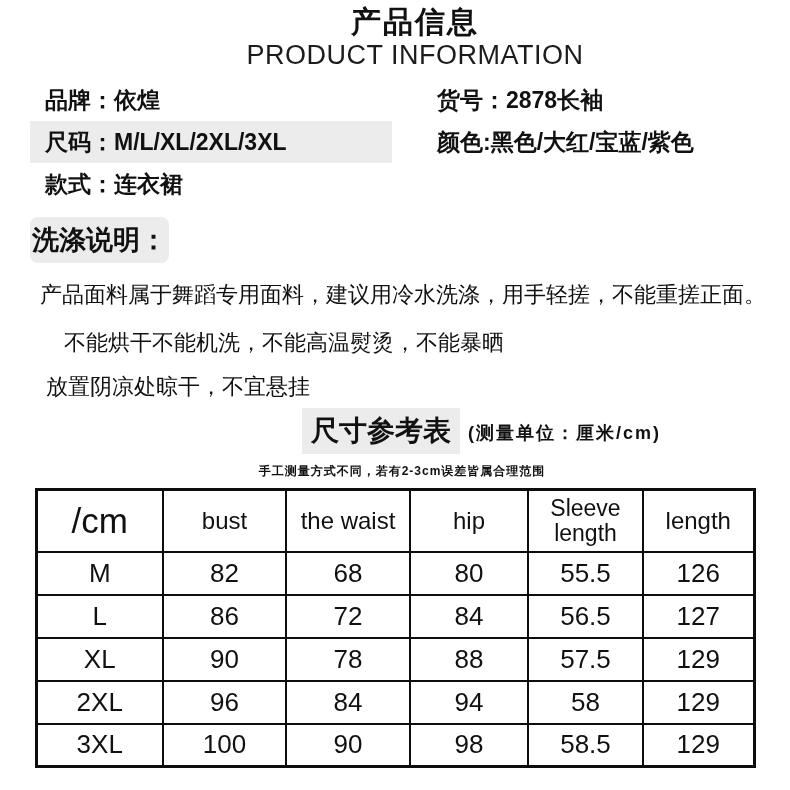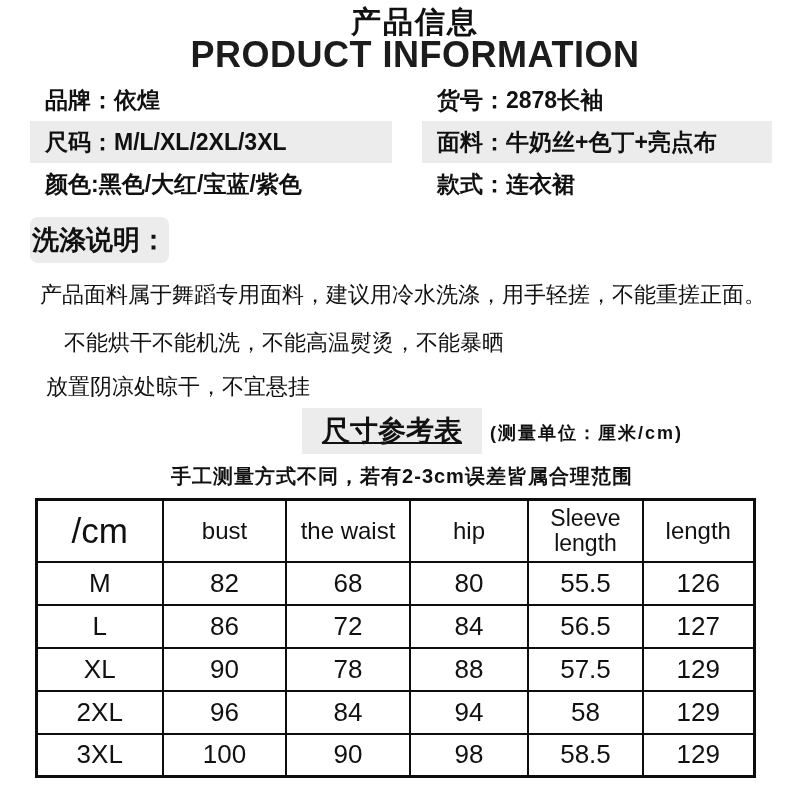--- a/index.html
+++ b/index.html
@@ -7,21 +7,21 @@
   body {
     width: 790px; height: 790px;
     font-family: "Liberation Sans", "DejaVu Sans", sans-serif;
     color: #111;
   }
   .page { width: 790px; height: 790px; overflow: hidden; background: #fff; }
 
   
   .hdr { text-align: center; padding-top: 6px; padding-left: 40px; }
   .title-cn { font-size: 30px; line-height: 32px; font-weight: 700; letter-spacing: 2px; }
-  .title-en { font-size: 36px; line-height: 28px; font-weight: 700; letter-spacing: 0.5px; margin-top: 3px; color: #1c1c1c; }
+  .title-en { font-size: 27px; line-height: 28px; font-weight: 400; letter-spacing: 0.5px; margin-top: 3px; color: #1c1c1c; }
 
   
   .info-grid {
     display: grid;
     grid-template-columns: 362px 350px;
     column-gap: 30px;
     margin: 10px 33px 0 30px;
   }
   .info-cell {
     display: flex; align-items: center;
@@ -47,34 +47,33 @@
   .wash-line.l3 { margin: 16px 0 0 46px; }
 
   
   .size-heading-row {
     display: flex; align-items: flex-end;
     margin: 8px 0 0 302px;
   }
   .size-heading {
     background: #ececec;
     font-size: 28px; line-height: 34px; font-weight: 700;
-    padding: 6px 20px;
-    text-decoration: underline;
+    padding: 6px 9px;
   }
   .size-unit {
     font-size: 18px; font-weight: 600;
     letter-spacing: 2px;
     margin: 0 0 9px 8px;
     white-space: nowrap;
   }
   .tolerance {
     text-align: center;
     padding-left: 14px;
     margin-top: 9px;
-    font-size: 20px; font-weight: 600; letter-spacing: 1px;
+    font-size: 12px; font-weight: 600; letter-spacing: 1px;
     white-space: nowrap;
   }
 
   
   table.size-table {
     border-collapse: collapse;
     margin: 8px auto 0;
     border: 3px solid #0d0d0d;
     table-layout: fixed;
   }
@@ -110,24 +109,20 @@
         <span>依煌</span>
     </div>
     <div class="info-cell">
       <span>货号：</span>
         <span>2878长袖</span>
     </div>
     <div class="info-cell hl">
       <span>尺码：</span>
         <span>M/L/XL/2XL/3XL</span>
     </div>
-    <div class="info-cell hl">
-      <span>面料：</span>
-        <span>牛奶丝+色丁+亮点布</span>
-    </div>
     <div class="info-cell">
       <span>颜色:</span>
         <span>黑色/大红/宝蓝/紫色</span>
     </div>
     <div class="info-cell">
       <span>款式：</span>
         <span>连衣裙</span>
     </div>
   </div>
 

